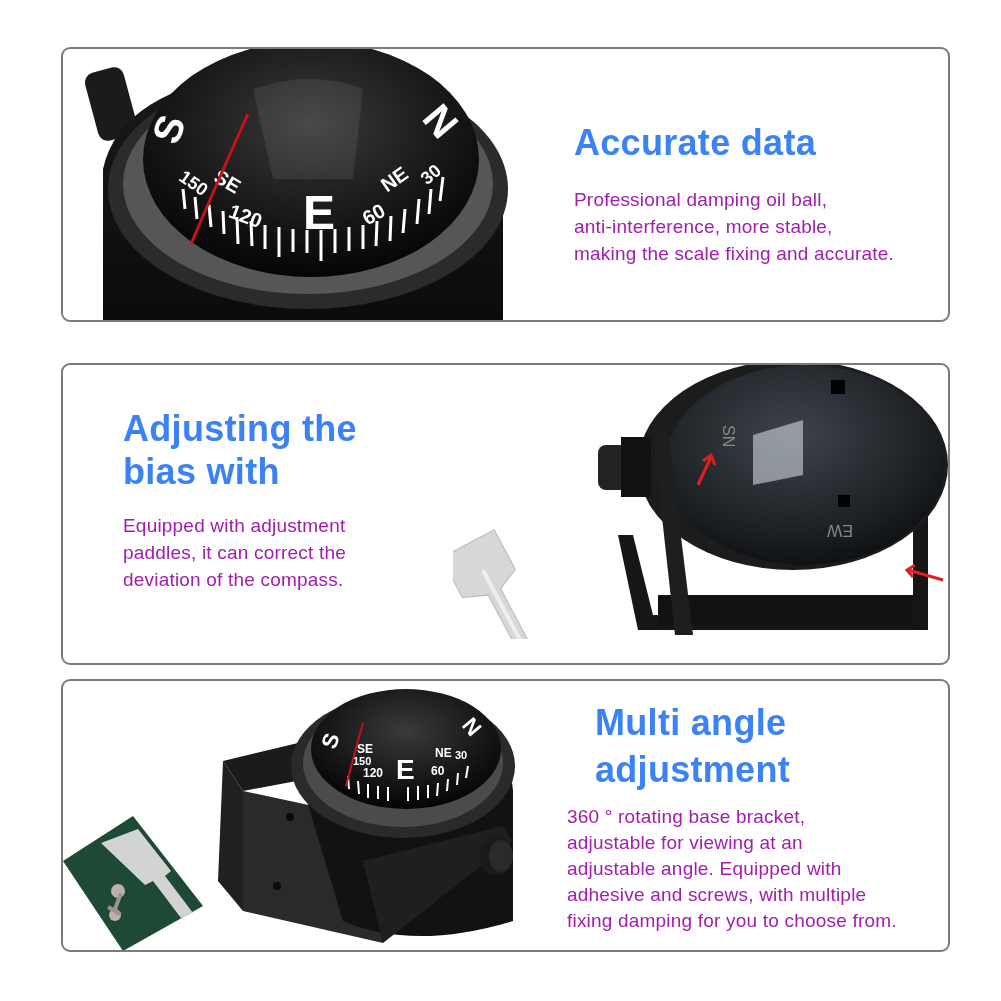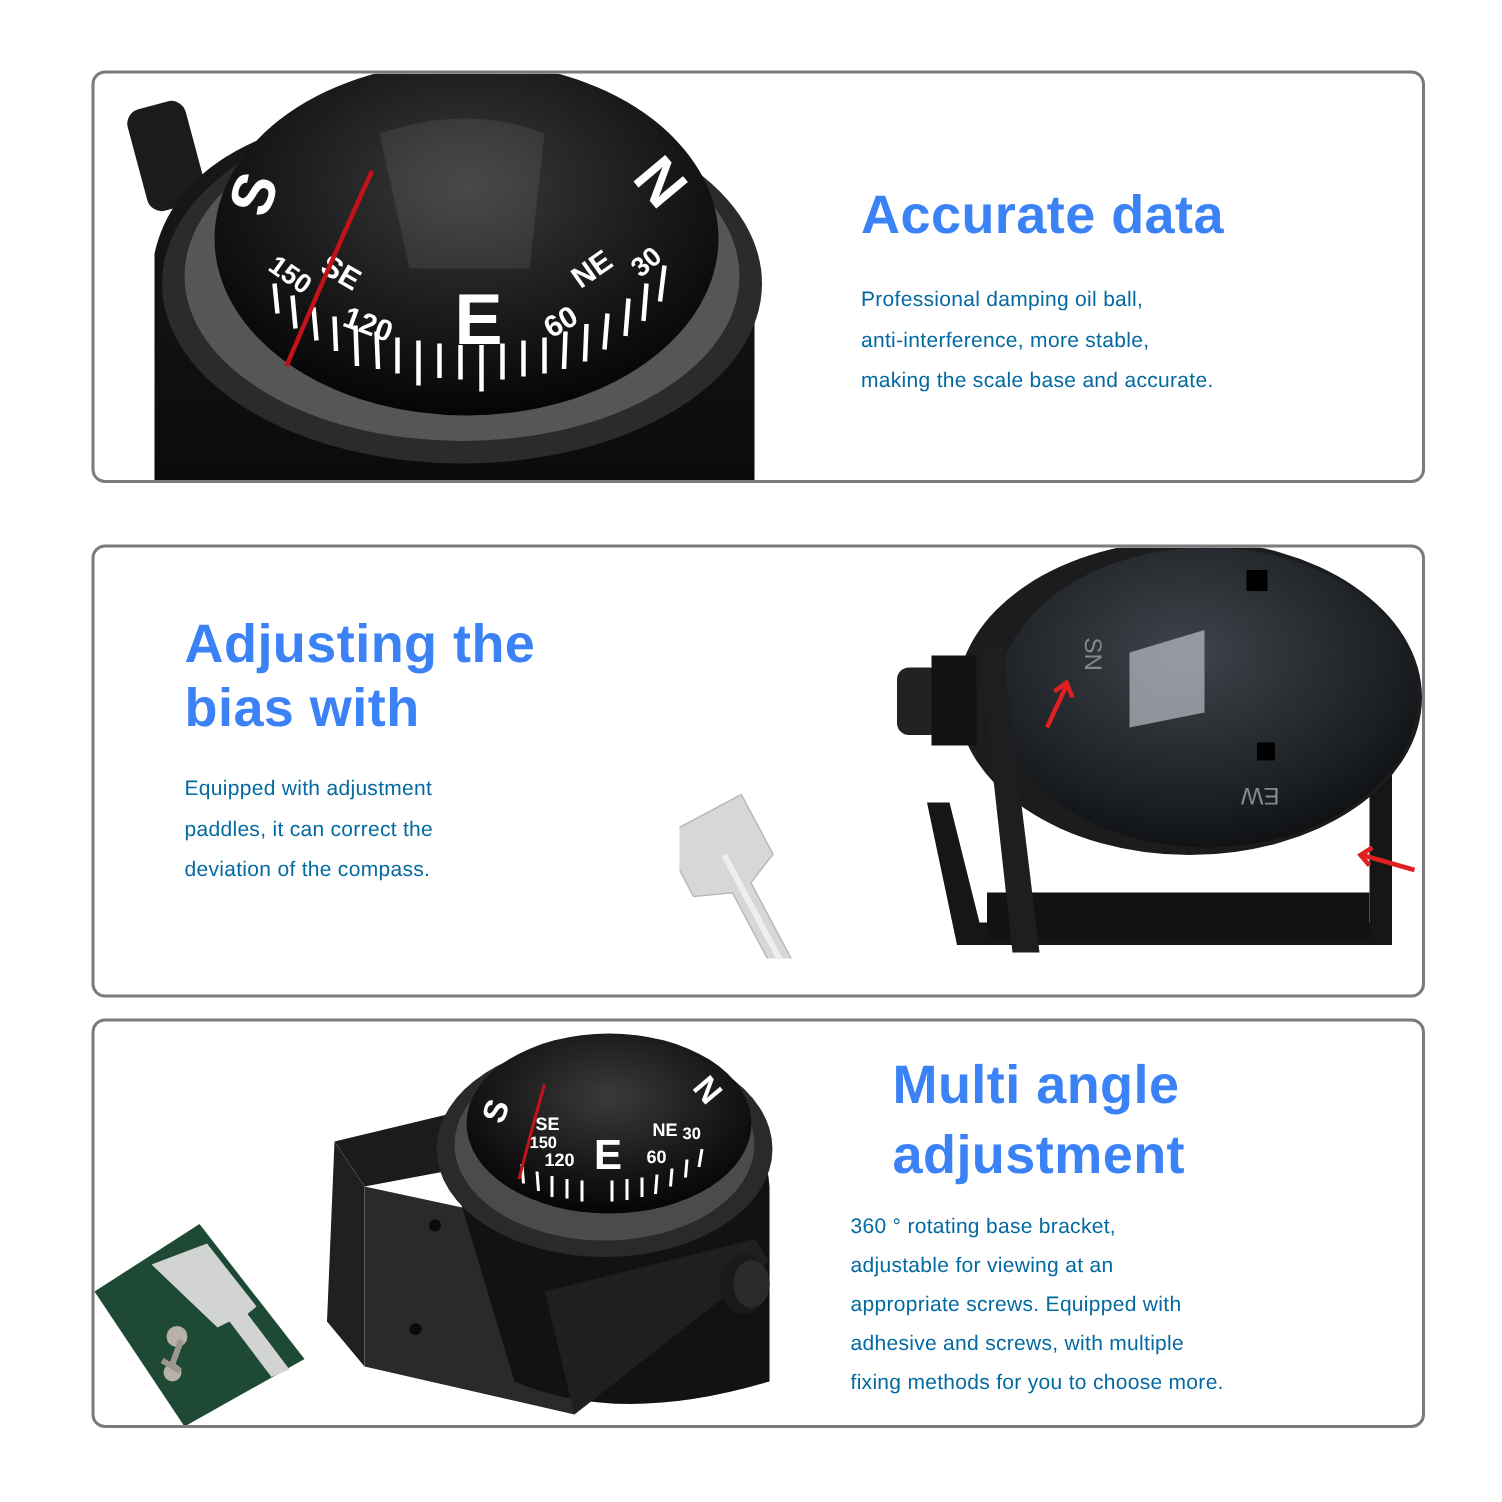--- a/index.html
+++ b/index.html
@@ -16,22 +16,22 @@
     }
     #card1 { top: 47px; height: 275px; }
     #card2 { top: 363px; height: 302px; }
     #card3 { top: 679px; height: 273px; }
 
     .title {
       position: absolute; margin: 0; font-weight: bold;
       font-size: 36px; line-height: 43px; color: #3b82f6; letter-spacing: 0.3px;
     }
     .desc {
-      position: absolute; margin: 0; font-size: 14px; line-height: 27px;
-      color: #0369a1; letter-spacing: 0.2px;
+      position: absolute; margin: 0; font-size: 19px; line-height: 27px;
+      color: #a21caf; letter-spacing: 0.2px;
     }
     #card1 .title { left: 511px; top: 72px; }
     #card1 .desc  { left: 511px; top: 137px; width: 370px; }
     #card2 .title { left: 60px; top: 42px; }
     #card2 .desc  { left: 60px; top: 147px; width: 260px; }
     #card3 .title { left: 532px; top: 18px; line-height: 47px; }
     #card3 .desc  { left: 504px; top: 123px; width: 380px; line-height: 26px; }
 
     .photo { position: absolute; }
     #photo1 { left: 0; top: 0; width: 480px; height: 275px; }
@@ -100,21 +100,21 @@
     </g>
 
     <path d="M185 65 Q160 120 128 195" stroke="#c4121a" stroke-width="3" fill="none"></path>
 
     <path d="M190 40 Q250 20 300 40 L290 130 L210 130 Z" fill="#ffffff" opacity="0.08"></path>
   </svg>
   <h2 class="title">Accurate data</h2>
   <p class="desc">
     <span>Professional damping oil ball,</span><br>
     <span>anti-interference, more stable,</span><br>
-    <span>making the scale base and accurate.</span>
+    <span>making the scale fixing and accurate.</span>
   </p>
 </div>
 
 <div class="card" id="card2">
   <h2 class="title">
     <span>Adjusting the</span><br>
     <span>bias with</span>
   </h2>
   <p class="desc">
     <span>Equipped with adjustment</span><br>
@@ -220,17 +220,17 @@
     <ellipse cx="433" cy="175" rx="16" ry="20" fill="#1a1a1a"></ellipse>
     <ellipse cx="438" cy="175" rx="12" ry="16" fill="#2a2a2a"></ellipse>
   </svg>
   <h2 class="title">
     <span>Multi angle</span><br>
     <span>adjustment</span>
   </h2>
   <p class="desc">
     <span>360 ° rotating base bracket,</span><br>
     <span>adjustable for viewing at an</span><br>
-    <span>appropriate screws. Equipped with</span><br>
+    <span>adjustable angle. Equipped with</span><br>
     <span>adhesive and screws, with multiple</span><br>
-    <span>fixing methods for you to choose more.</span>
+    <span>fixing damping for you to choose from.</span>
   </p>
 </div>
 
 </body></html>

